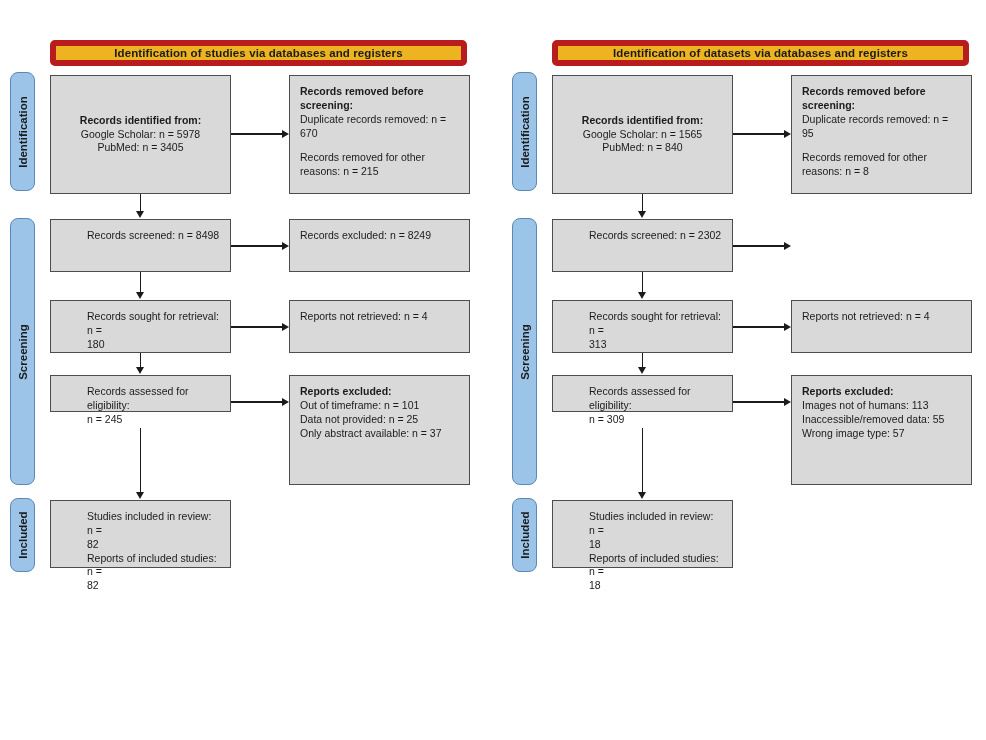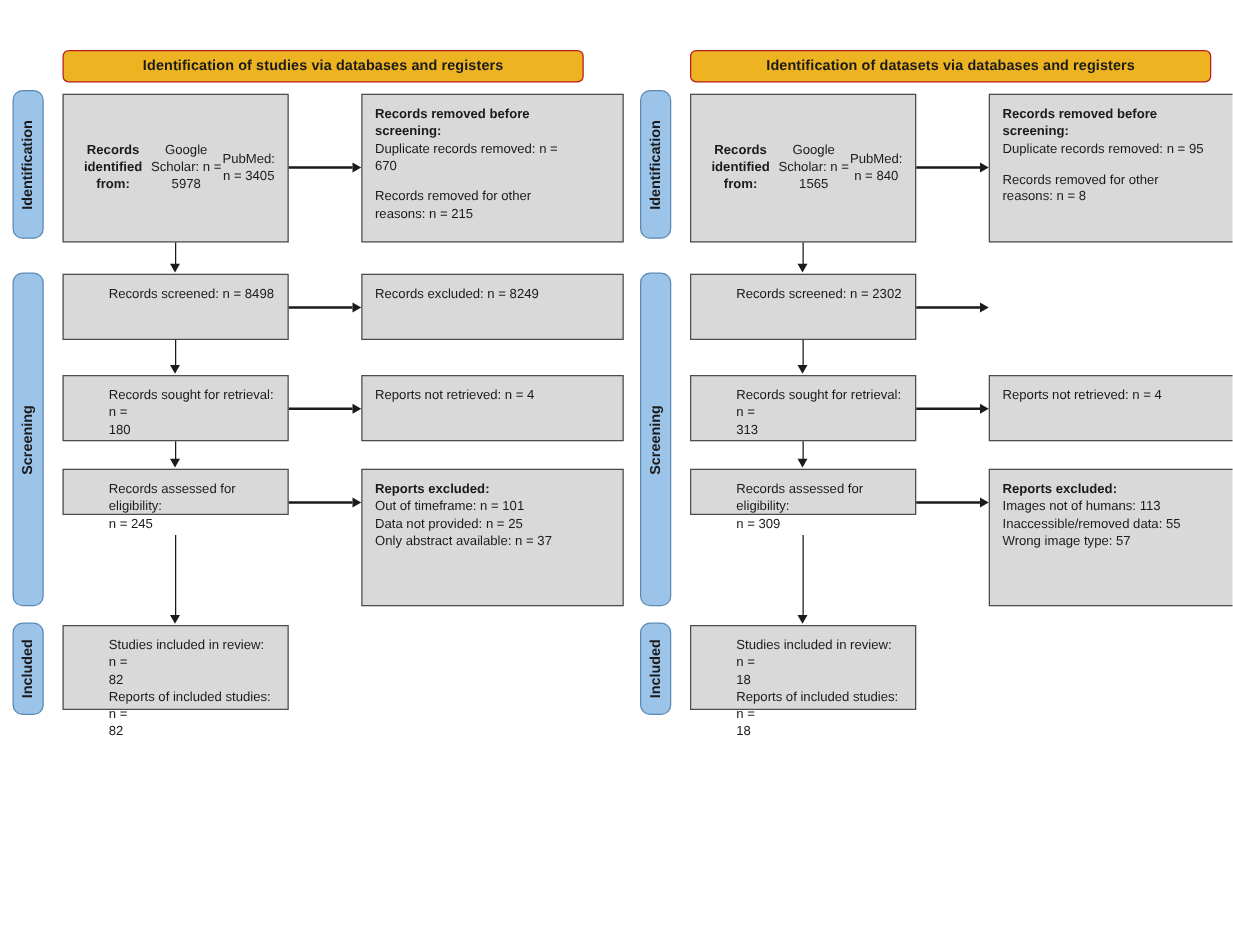--- a/index.html
+++ b/index.html
@@ -33,21 +33,21 @@
   .column.right { left: 502px; }
 
   
   .banner {
     position: absolute;
     left: 50px;
     top: 40px;
     width: 417px;
     height: 26px;
     background: #eeb320;
-    border: 1px solid #b91c1c;
+    border: 6px solid #b91c1c;
     border-radius: 5px;
     color: #1b1b1b;
     font-size: 11.5px;
     font-weight: bold;
     display: flex;
     align-items: center;
     justify-content: center;
     box-sizing: border-box;
     letter-spacing: 0.1px;
   }
@@ -83,31 +83,31 @@
     background: #d9d9d9;
     border: 1.5px solid #4d4d4d;
     box-sizing: border-box;
     color: #1b1b1b;
     font-size: 10.5px;
     line-height: 1.32;
     padding: 9px 10px;
   }
   .box.center {
     display: flex;
-    flex-direction: row;
+    flex-direction: column;
     align-items: center;
     justify-content: center;
     text-align: center;
     padding: 6px 10px;
   }
   .box b { font-weight: bold; }
   .box .blank { display: block; height: 11px; }
 
   .col-a { left: 50px;  width: 181px; padding-left: 36px; }
-  .col-b { left: 289px; width: 210px; }
+  .col-b { left: 289px; width: 181px; }
 
   .r1 { top: 75px;  height: 119px; }
   .r2 { top: 219px; height: 53px; }
   .r3 { top: 300px; height: 53px; }
   .r4 { top: 375px; height: 37px; }
   .r4tall { top: 375px; height: 110px; }
   .r5 { top: 500px; height: 68px; }
 
   
   .arrow { position: absolute; }

